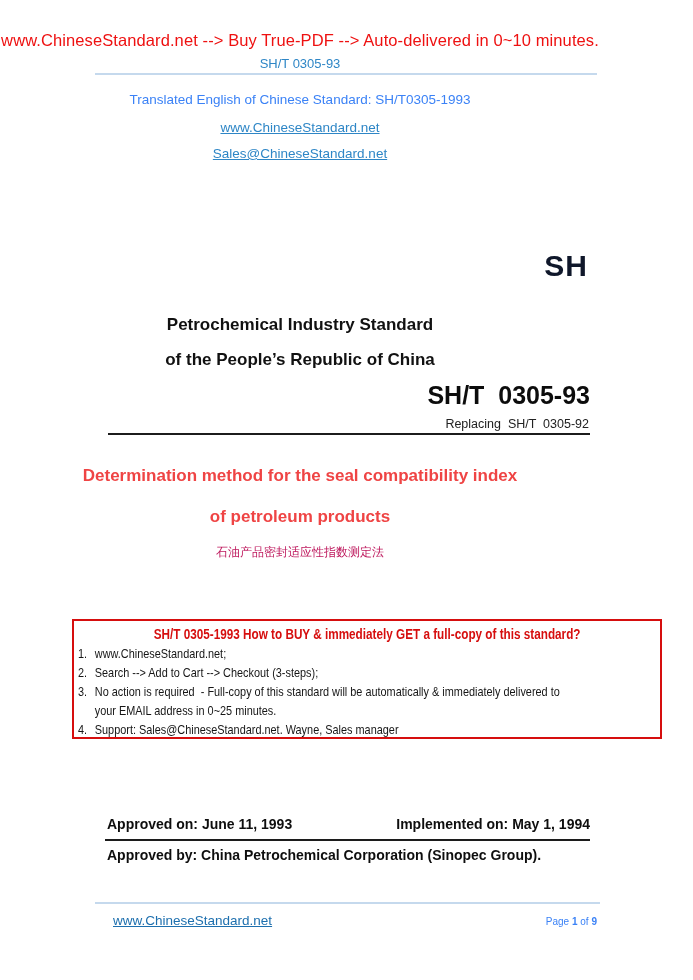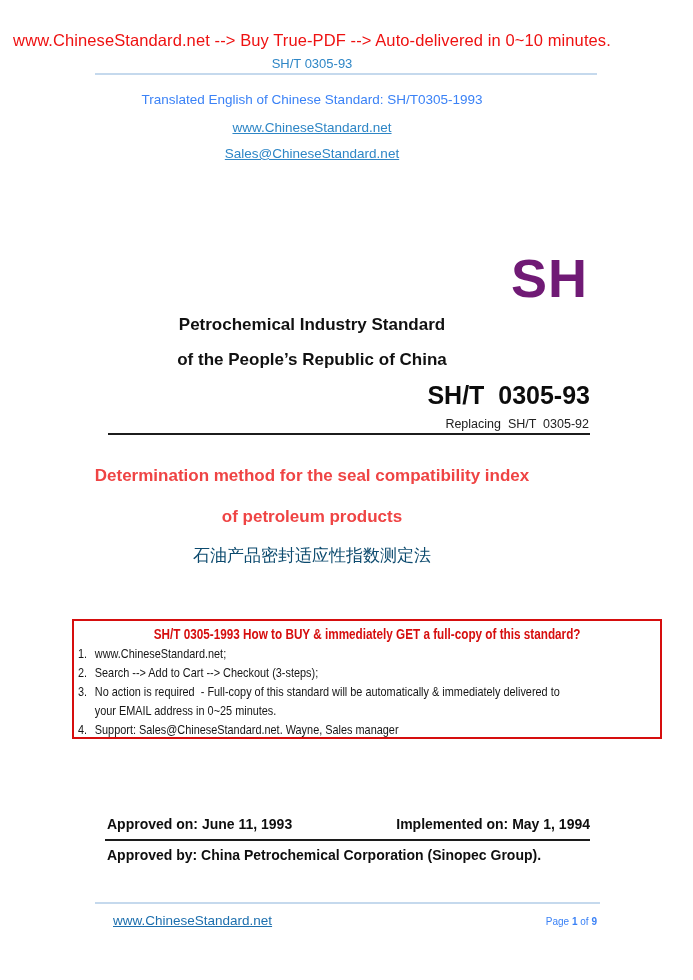--- a/index.html
+++ b/index.html
@@ -6,48 +6,48 @@
   html, body { background: #ffffff; }
   body { font-family: "Liberation Sans", sans-serif; }
   .page {
     position: relative;
     width: 693px;
     height: 980px;
     background: #ffffff;
     overflow: hidden;
   }
   .abs { position: absolute; }
-  .center { left: 12px; width: 600px; text-align: center; }
+  .center { left: 0; width: 600px; text-align: center; }
   .pre { white-space: pre-wrap; }
 
   
   .banner { top: 31px; font-size: 16.5px; color: #ee1111; letter-spacing: 0.1px; }
   .doc-code { top: 56px; font-size: 13px; color: #2e86c6; }
   .hr-light { height: 2px; background: #c5d9ed; }
   .hr-top { top: 73px; left: 95px; width: 502px; }
   .translated { top: 92px; font-size: 13.5px; color: #3b82f6; }
   .toplink { font-size: 13.5px; color: #2e86c6; text-decoration: underline; cursor: pointer; }
   .link1 { top: 118px; }
   .link2 { top: 144px; }
 
   
-  .sh-logo { top: 251px; right: 105px; font-size: 54px; font-weight: bold; color: #701a75; line-height: 1; letter-spacing: 1px; }
+  .sh-logo { top: 251px; right: 105px; font-size: 30px; font-weight: bold; color: #0f172a; line-height: 1; letter-spacing: 1px; }
   .org-line { font-weight: bold; font-size: 17px; color: #111; }
   .org1 { top: 315px; }
   .org2 { top: 350px; }
   .std-num { top: 381px; right: 103px; font-size: 25px; font-weight: bold; color: #0c0c0c; }
   .replacing { top: 417px; right: 104px; font-size: 12.5px; color: #222; }
   .hr-dark { height: 2px; background: #1c1c1c; }
   .hr-num { top: 433px; left: 108px; width: 482px; }
 
   
   .title-line { font-weight: bold; font-size: 17px; color: #ef4444; }
   .title1 { top: 466px; }
   .title2 { top: 507px; }
-  .title-cn { top: 544px; font-size: 17px; color: #0c4a6e; font-family: "DejaVu Sans", sans-serif; }
+  .title-cn { top: 544px; font-size: 12px; color: #be185d; font-family: "DejaVu Sans", sans-serif; }
 
   
   .buy-box {
     top: 619px; left: 72px; width: 590px; height: 120px;
     border: 2px solid #d60e0e;
     padding: 4px 4px 4px 4px;
     overflow: hidden;
   }
   .buy-inner {
     width: 690px;

